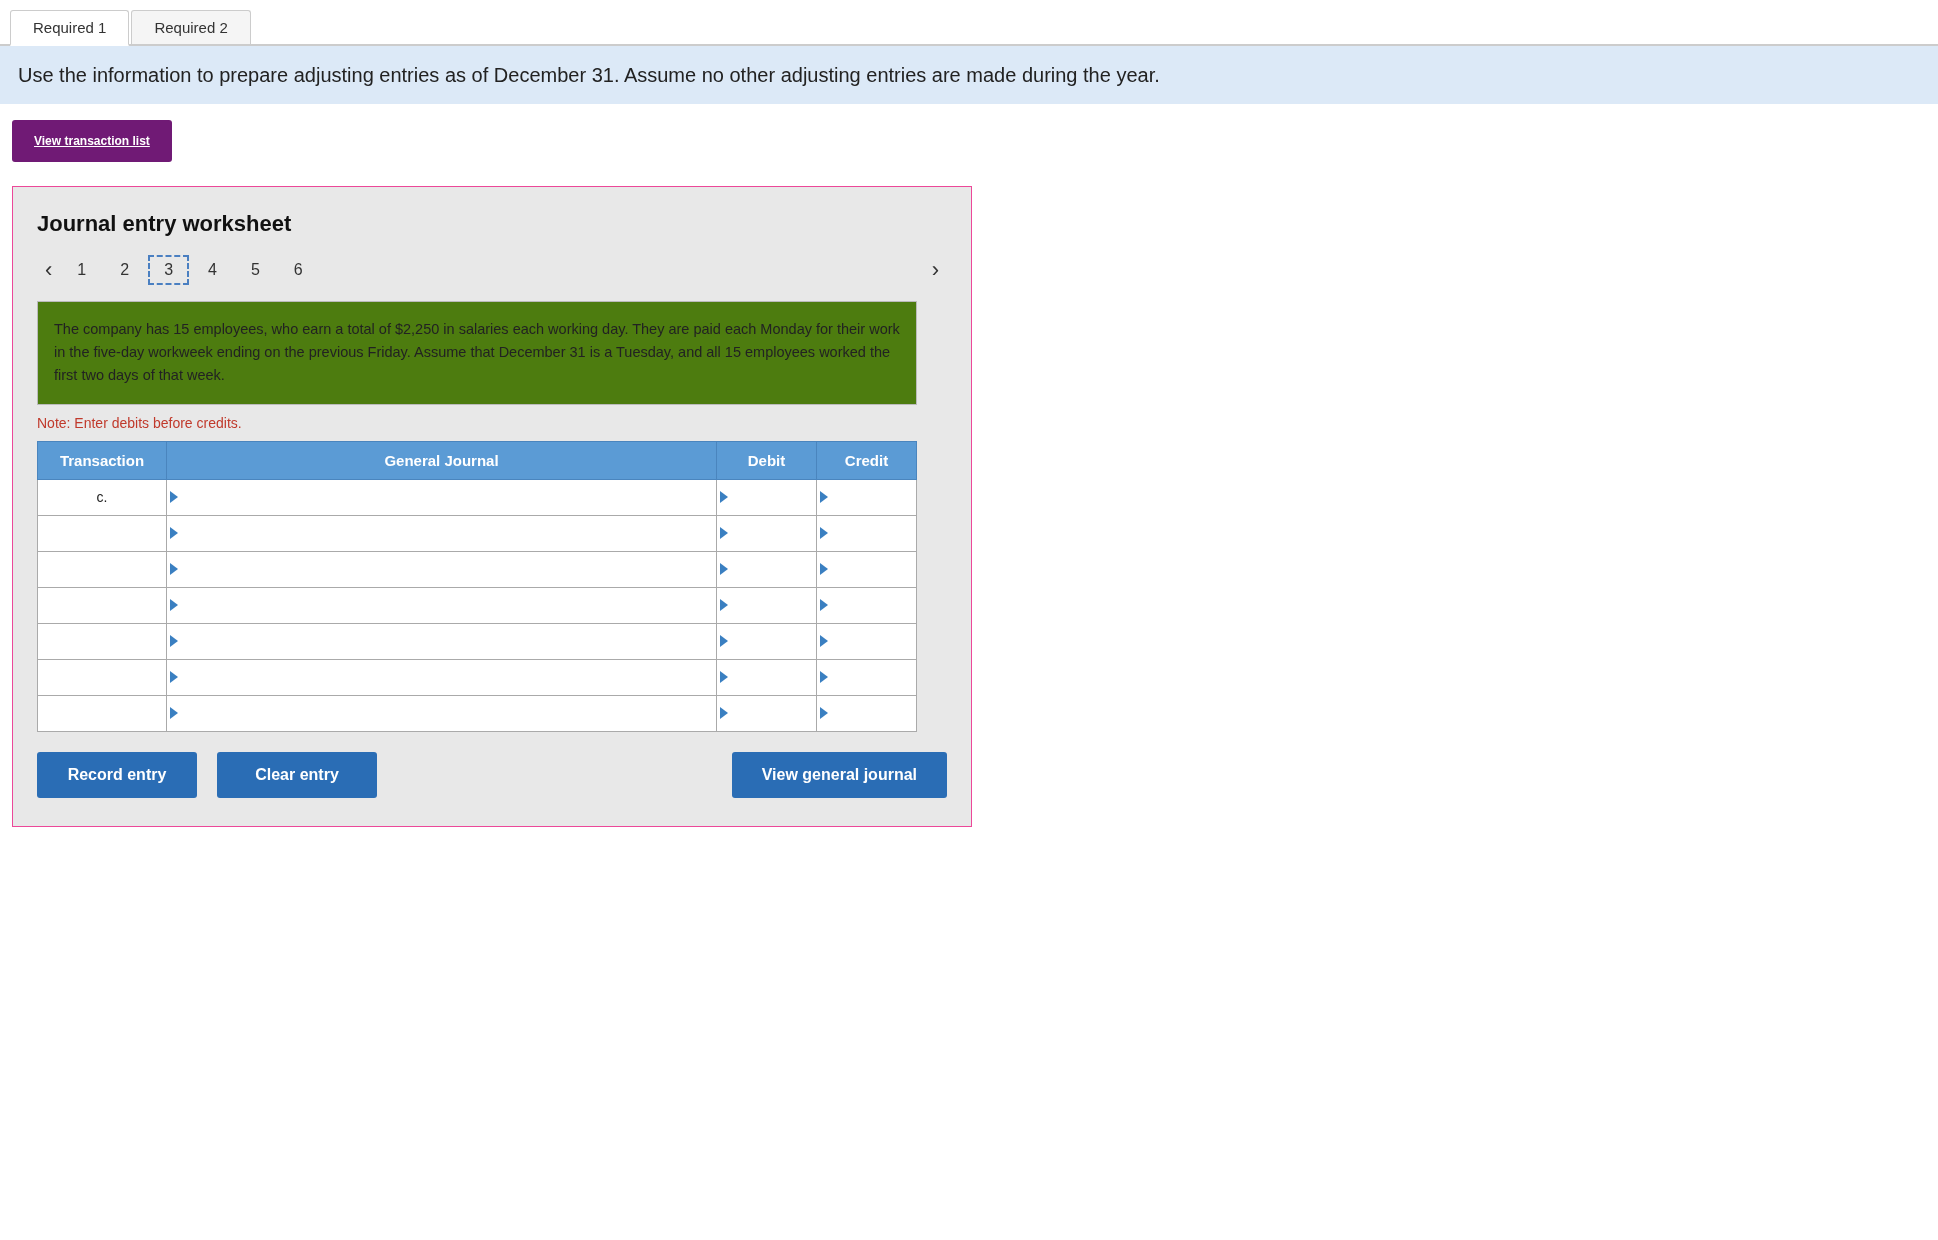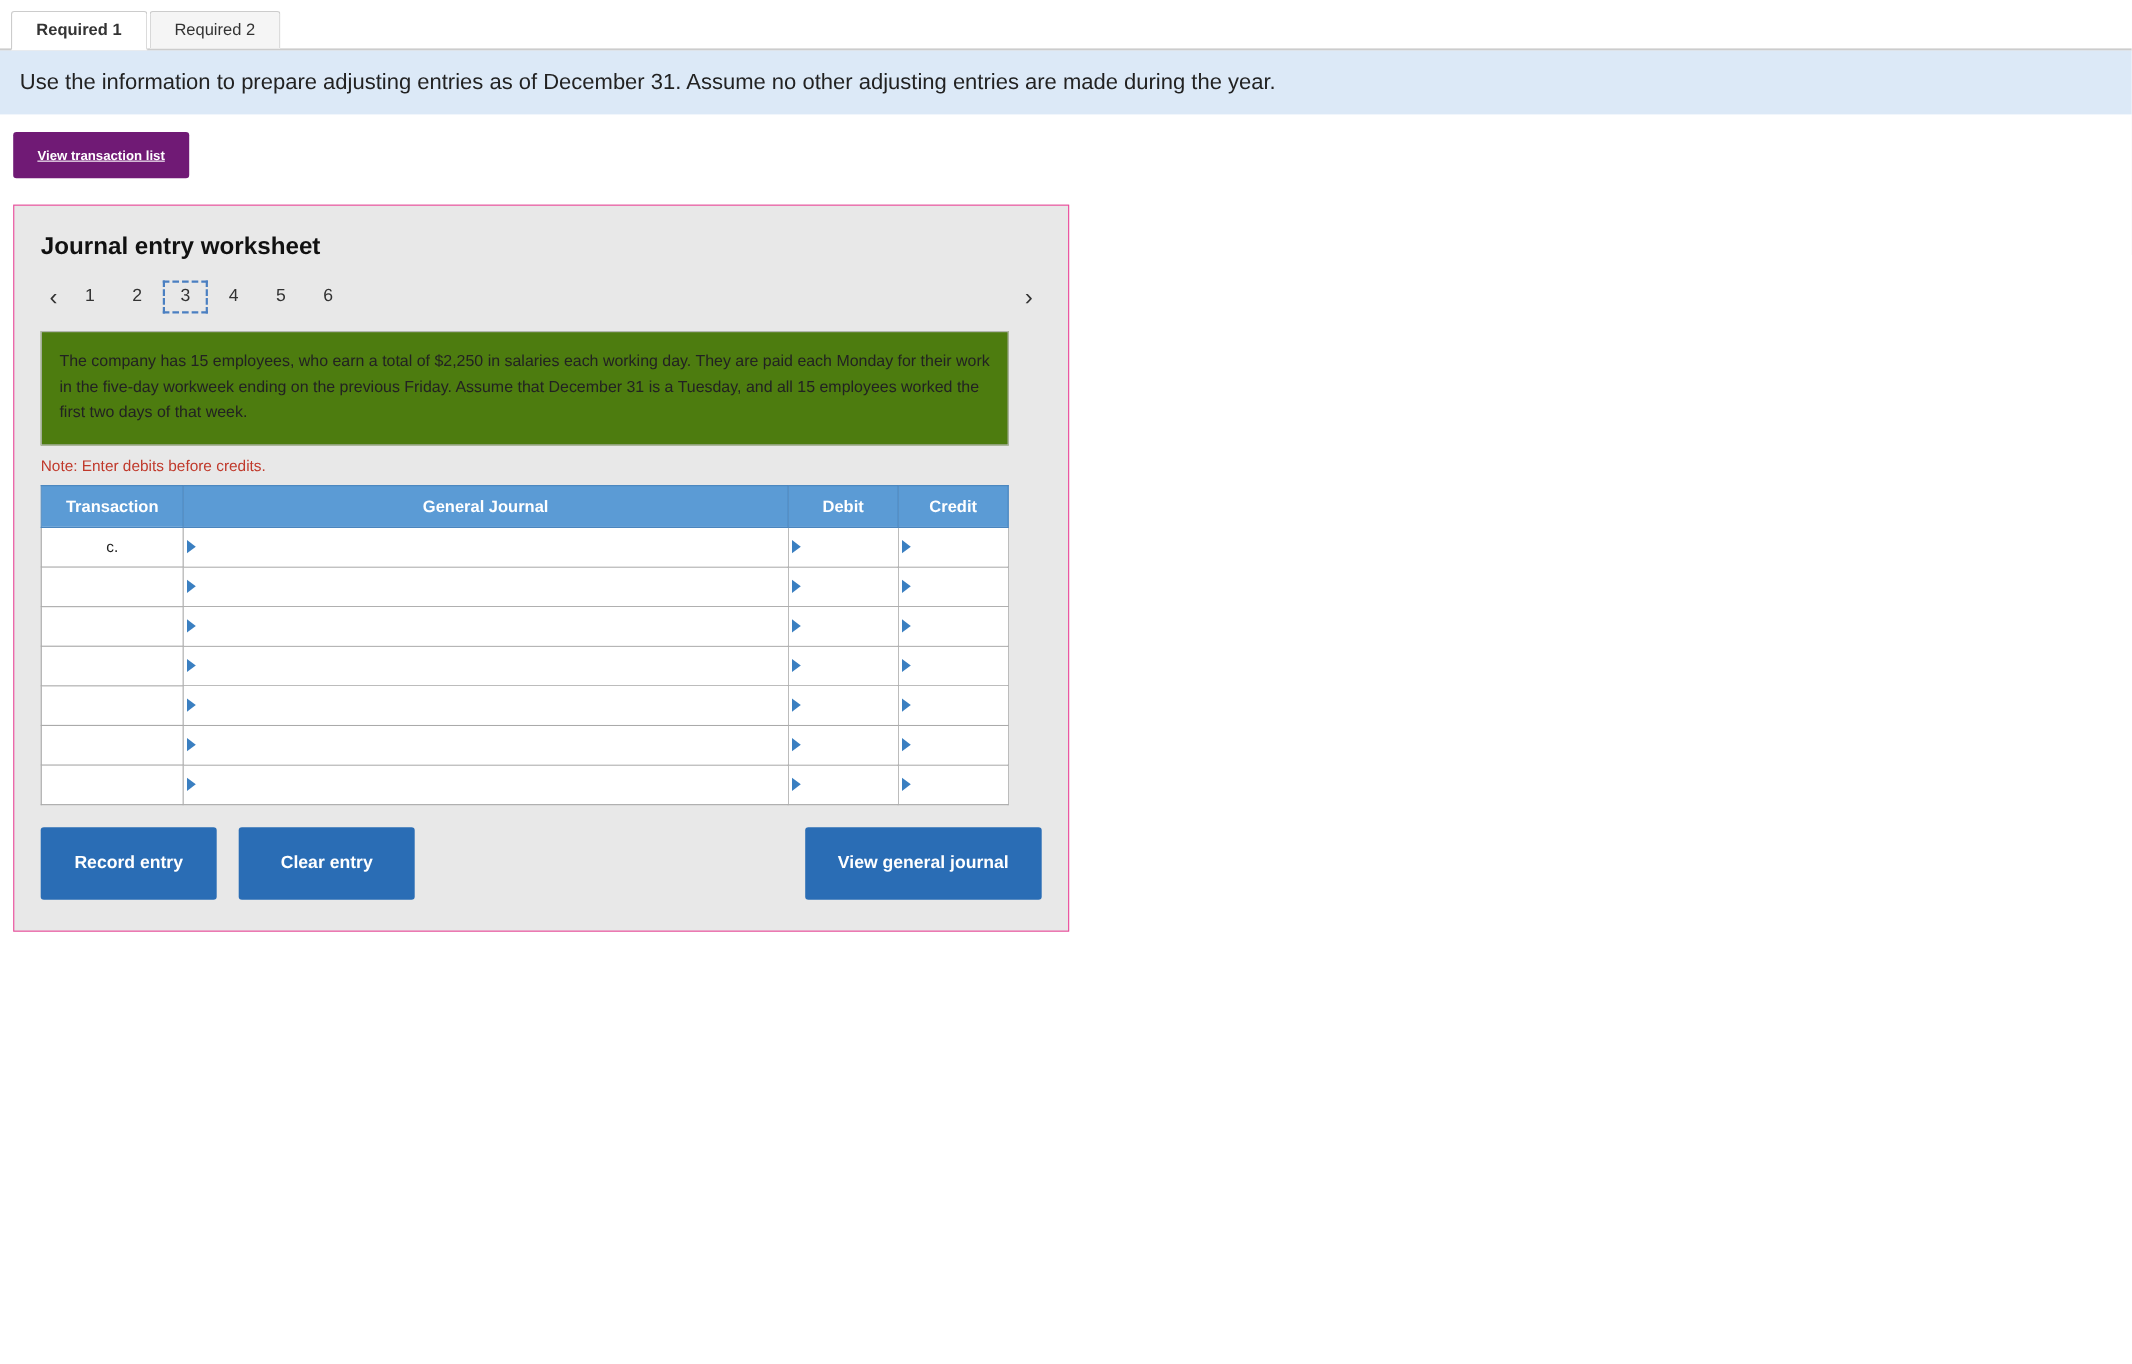--- a/index.html
+++ b/index.html
@@ -40,21 +40,21 @@
       font-size: 15px;
       color: #333;
       margin-right: 2px;
       border-radius: 3px 3px 0 0;
     }
 
     .tab.active {
       background: #fff;
       border-bottom: 2px solid #fff;
       margin-bottom: -2px;
-      font-weight: bold;
+      font-weight: normal;
     }
 
     
     .info-banner {
       background: #dce9f7;
       padding: 14px 18px;
       font-size: 20px;
       color: #222;
       line-height: 1.5;
     }
@@ -229,21 +229,21 @@
     .buttons-row {
       display: flex;
       gap: 20px;
       align-items: center;
       margin-top: 8px;
     }
 
     .btn-action {
       background: #2a6db5;
       color: #fff;
-      padding: 24px 30px;
+      padding: 14px 30px;
       font-size: 16px;
       font-weight: bold;
       border: none;
       cursor: pointer;
       border-radius: 3px;
       min-width: 160px;
     }
 
     .btn-action-right {
       margin-left: auto;

